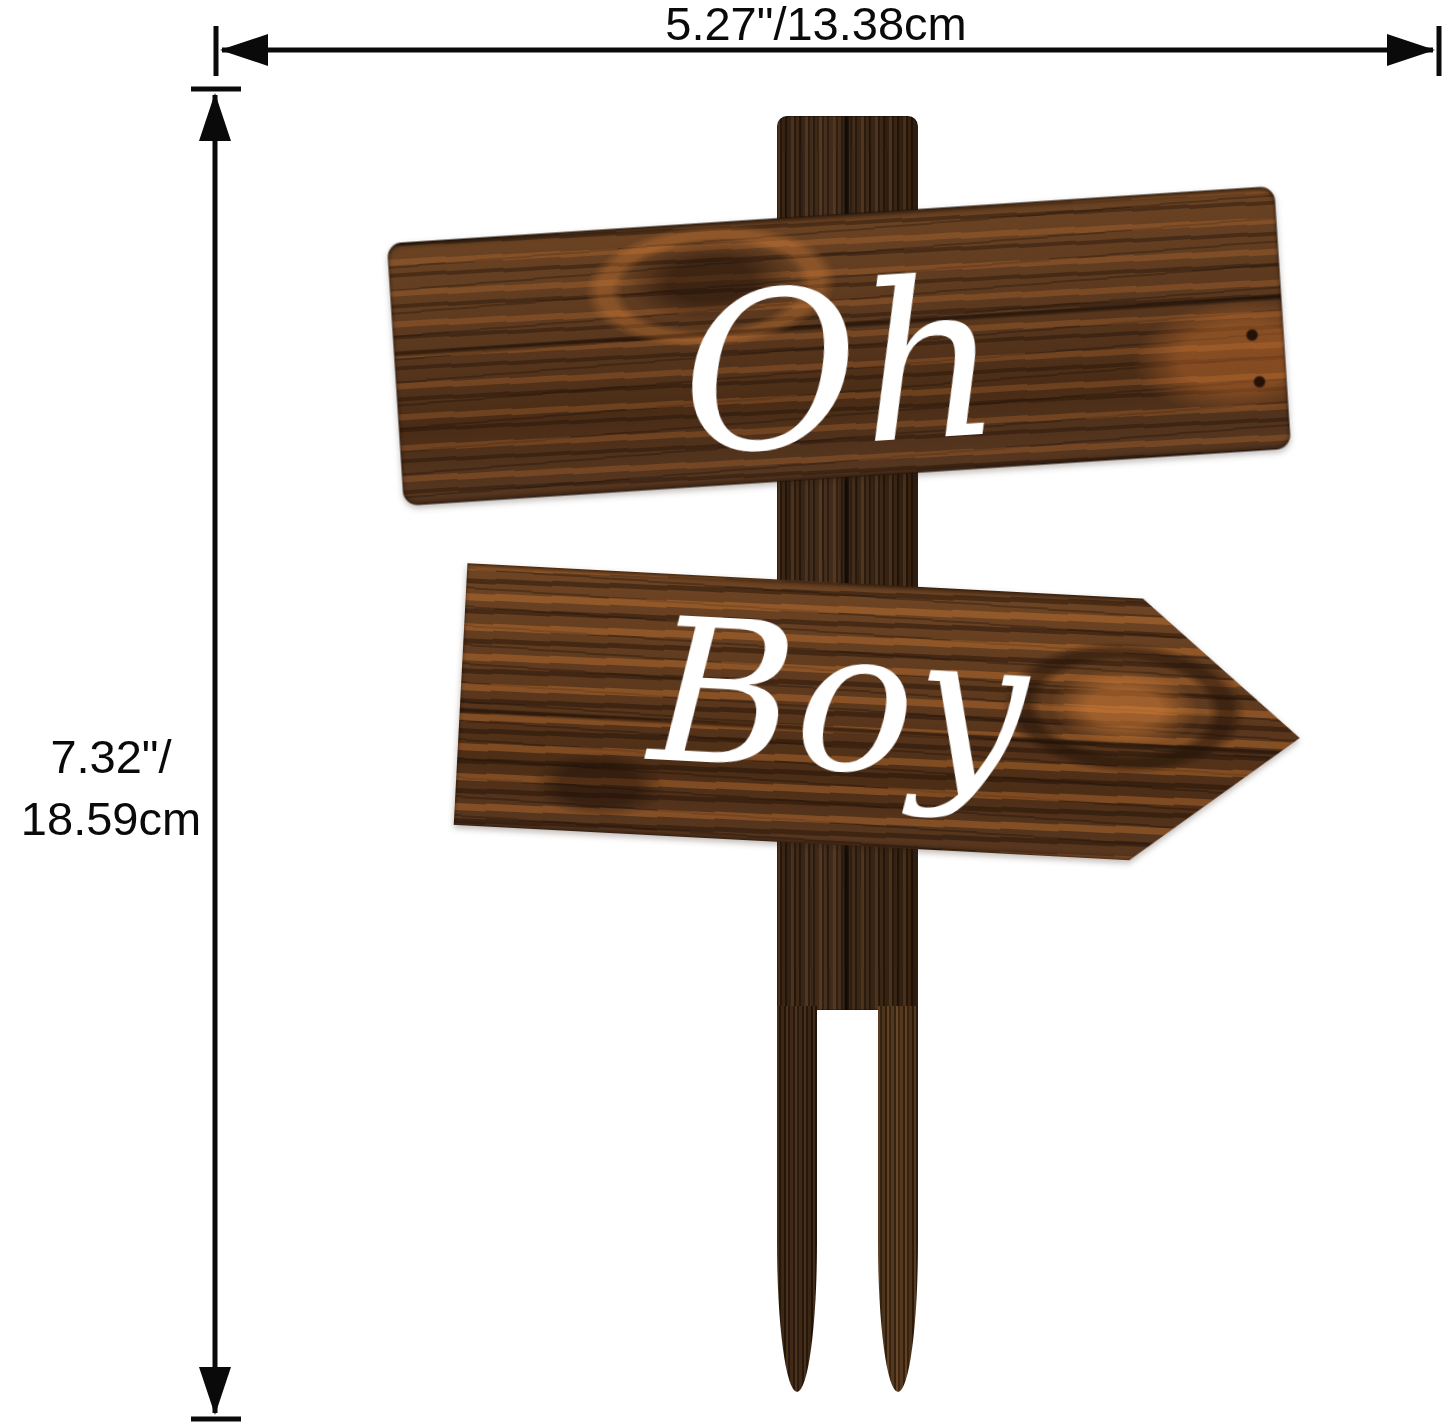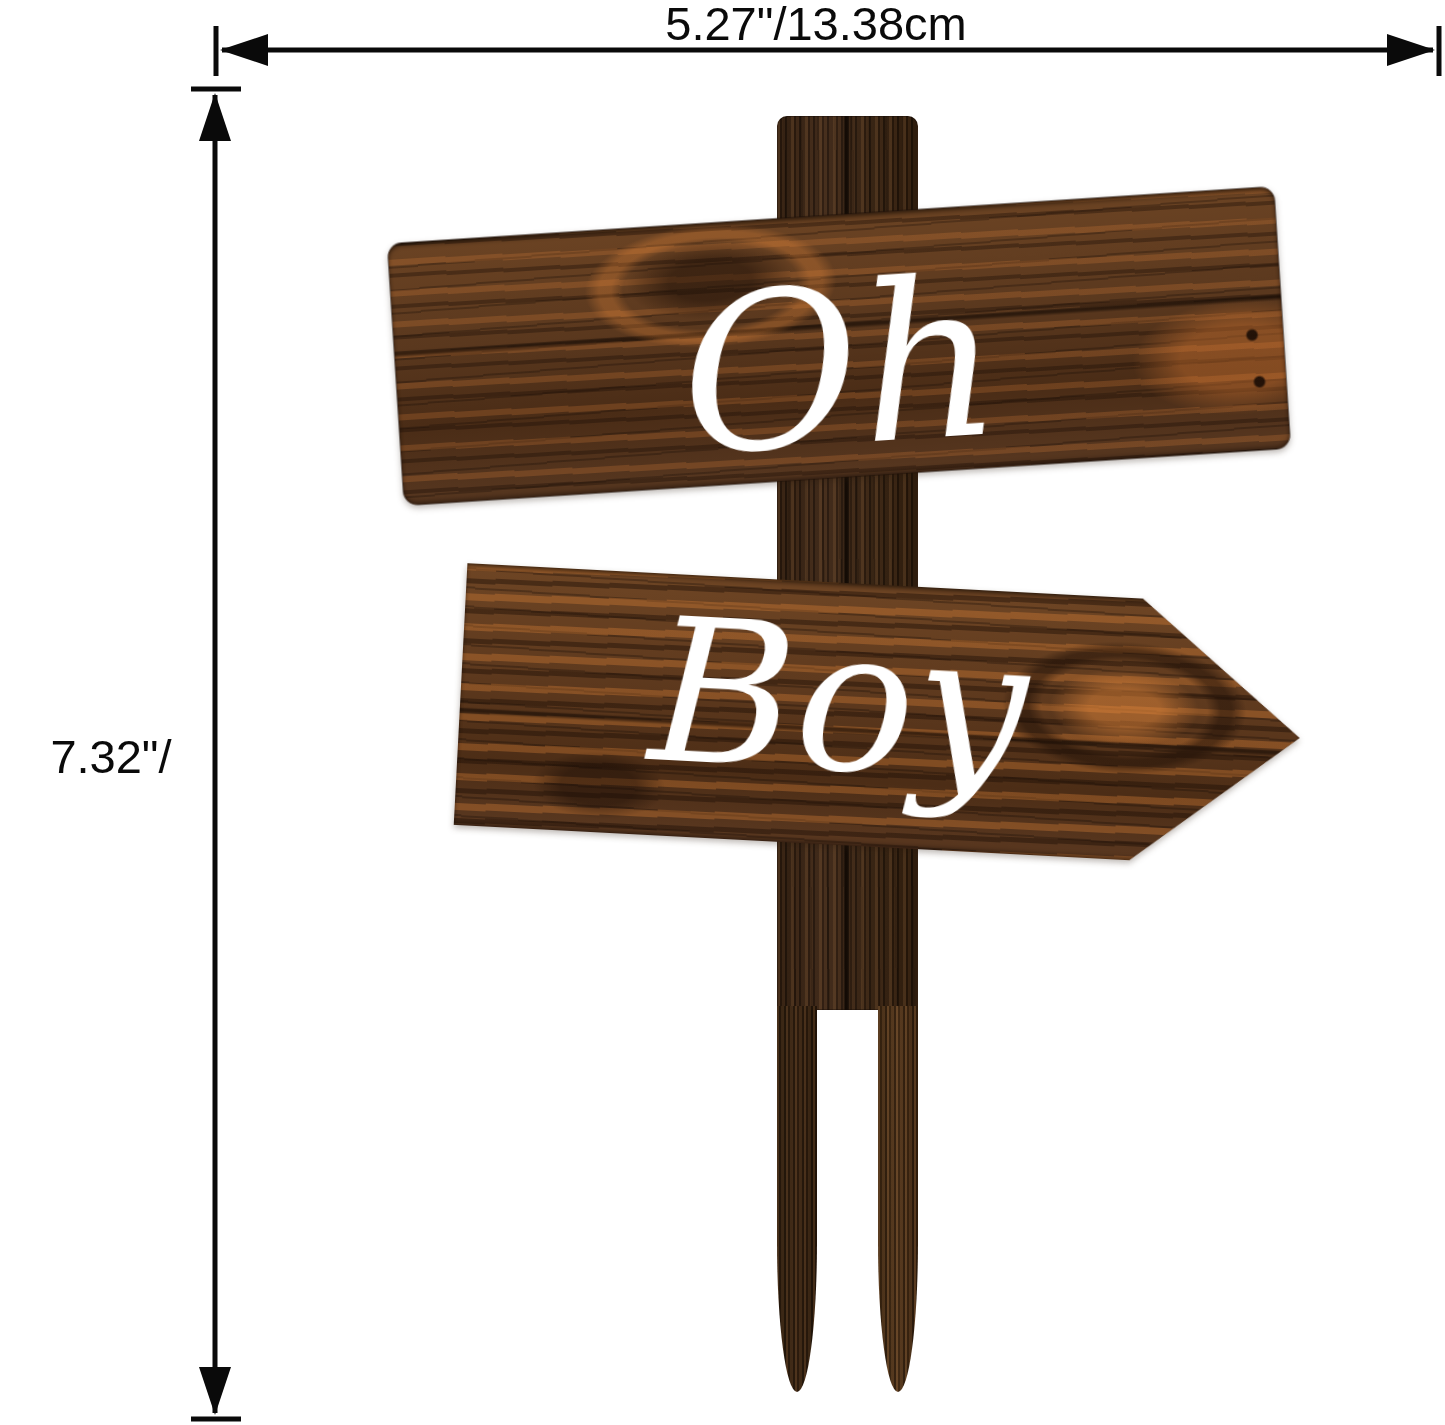--- a/index.html
+++ b/index.html
@@ -118,15 +118,16 @@
       <line x1="191" y1="1419" x2="241" y2="1419" stroke-width="5"></line>
       <line x1="215" y1="95" x2="215" y2="1413" stroke-width="5"></line>
       <polygon points="215,93 199,141 231,141" stroke="none"></polygon>
       <polygon points="215,1415 199,1367 231,1367" stroke="none"></polygon>
     </g>
   </svg>
 
   <div class="dim-label width">5.27"/13.38cm</div>
   <div class="dim-label height">
     <div>7.32"/</div>
+    <div>18.59cm</div>
   </div>
 
 </div>
 
 </body></html>

